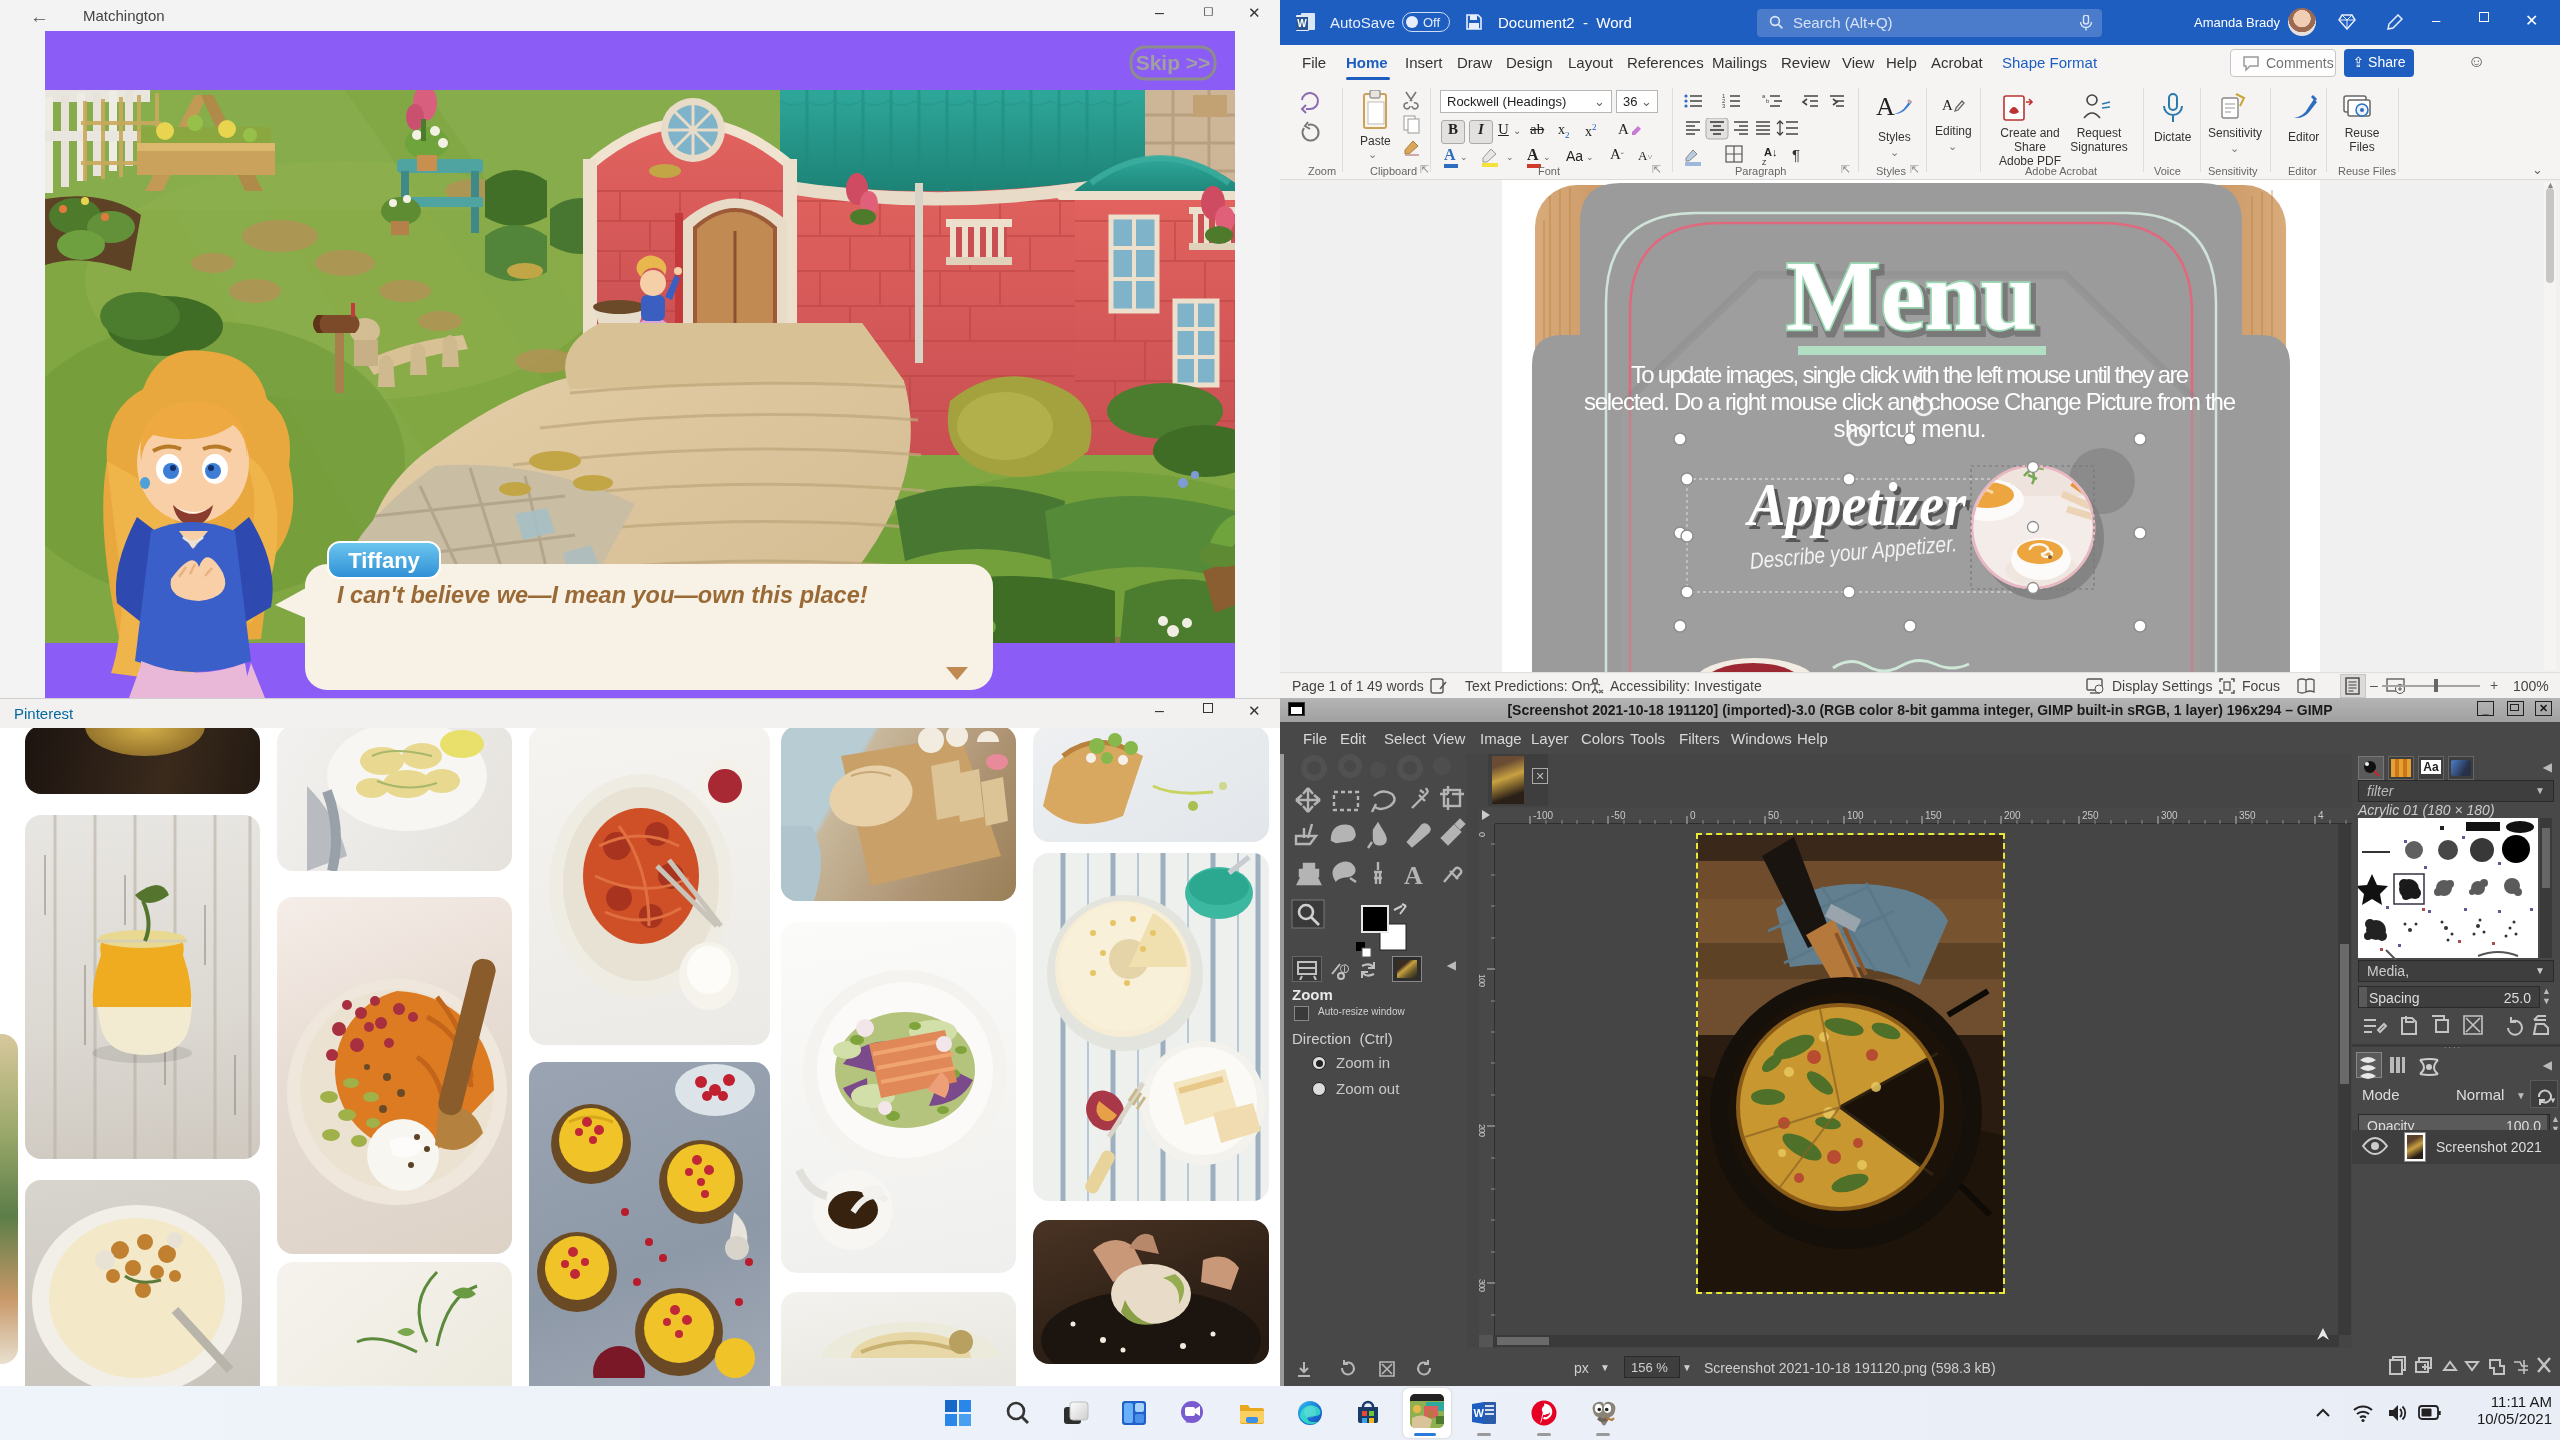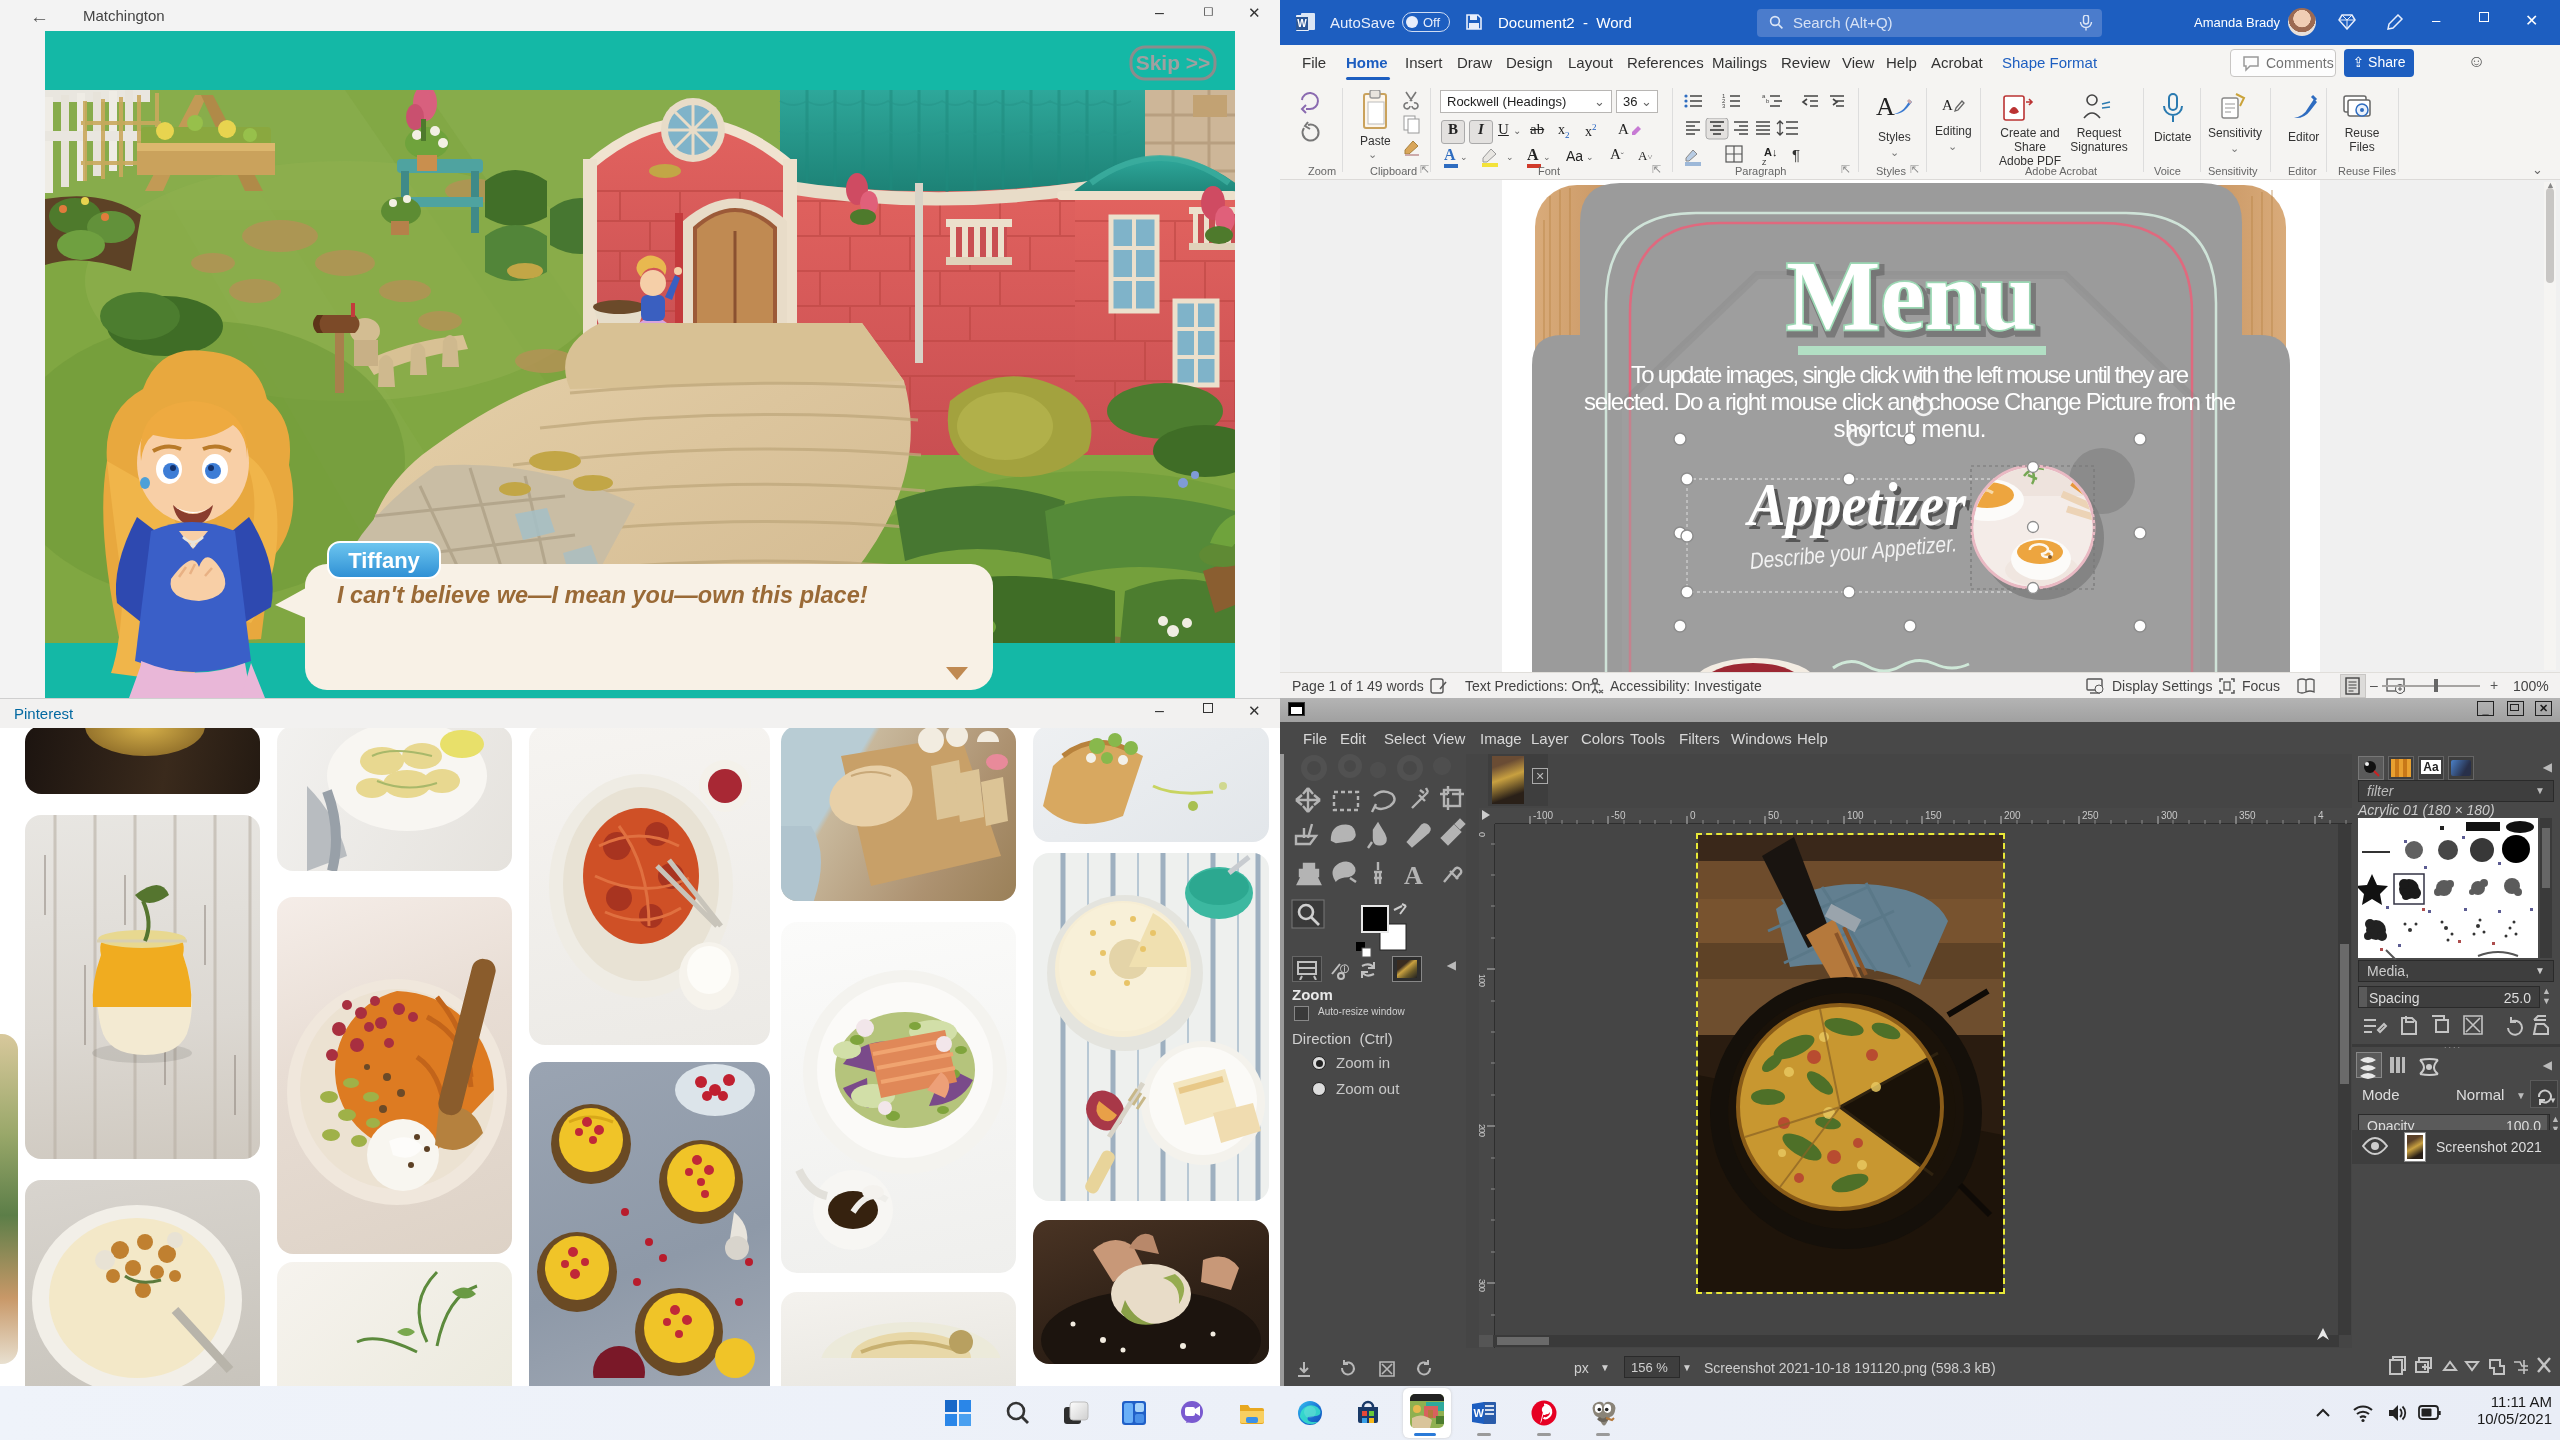--- a/index.html
+++ b/index.html
@@ -1,19 +1,19 @@
 <!DOCTYPE html>
 <html><head><meta charset="utf-8">
 <style>
 *{margin:0;padding:0;box-sizing:border-box}
 html,body{width:2560px;height:1440px;overflow:hidden;font-family:"Liberation Sans",sans-serif;background:#000}
 .abs{position:absolute}
 #game{position:absolute;left:0;top:0;width:1280px;height:698px;background:#f3f3f3}
 #gtitle{position:absolute;left:0;top:0;width:100%;height:31px;background:#f3f3f3;color:#444;font-size:15px}
-#gamearea{position:absolute;left:45px;top:31px;width:1190px;height:667px;background:#14b8a6;overflow:hidden}
+#gamearea{position:absolute;left:45px;top:31px;width:1190px;height:667px;background:#8b5cf6;overflow:hidden}
 #word{position:absolute;left:1280px;top:0;width:1280px;height:698px;background:#fff}
 #pin{position:absolute;left:0;top:698px;width:1280px;height:688px;background:#fff}
 #gimp{position:absolute;left:1280px;top:698px;width:1280px;height:688px;background:#484848}
 #taskbar{position:absolute;left:0;top:1386px;width:2560px;height:54px;background:linear-gradient(90deg,#eff3fa,#e9edf6)}
 </style></head>
 <body>
 <div id="game">
   <div id="gtitle">
       <span style="position:absolute;left:30px;top:6px;font-size:19px;color:#555">←</span>
       <span style="position:absolute;left:83px;top:7px">Matchington</span>
@@ -1163,20 +1163,21 @@
         </svg>
   </div>
  </div>
 </div>
 <div id="gimp">
 
  <div class="abs" style="left:0;top:0;width:1280px;height:24px;background:linear-gradient(#b4b4b4,#a0a0a0);color:#1a1a1a;font-size:14px;font-weight:bold">
   <span class="abs" style="left:8px;top:4px;width:17px;height:14px;background:#000;border:1px solid #333">
         <span class="abs" style="left:2px;top:4px;width:11px;height:7px;background:#fff"></span>
       </span>
+  <span class="abs" style="left:0;top:4px;width:100%;text-align:center">[Screenshot 2021-10-18 191120] (imported)-3.0 (RGB color 8-bit gamma integer, GIMP built-in sRGB, 1 layer) 196x294 – GIMP</span>
   <span class="abs" style="right:66px;top:3px;width:17px;height:15px;border:1.4px solid #222;text-align:center;font-size:11px;line-height:14px">_</span>
   <span class="abs" style="right:36px;top:3px;width:17px;height:15px;border:1.4px solid #222">
         <span class="abs" style="left:2px;top:2px;width:9px;height:7px;border:1.2px solid #222"></span>
       </span>
   <span class="abs" style="right:8px;top:3px;width:17px;height:15px;border:1.4px solid #222;text-align:center;font-size:11px;line-height:13px">✕</span>
  </div>
 
  <div class="abs" style="left:0;top:24px;width:1280px;height:32px;background:#484848;color:#d8d8d8;font-size:15px">
   <span class="abs" style="left:23px;top:8px">File</span>
       <span class="abs" style="left:60px;top:8px">Edit</span>

